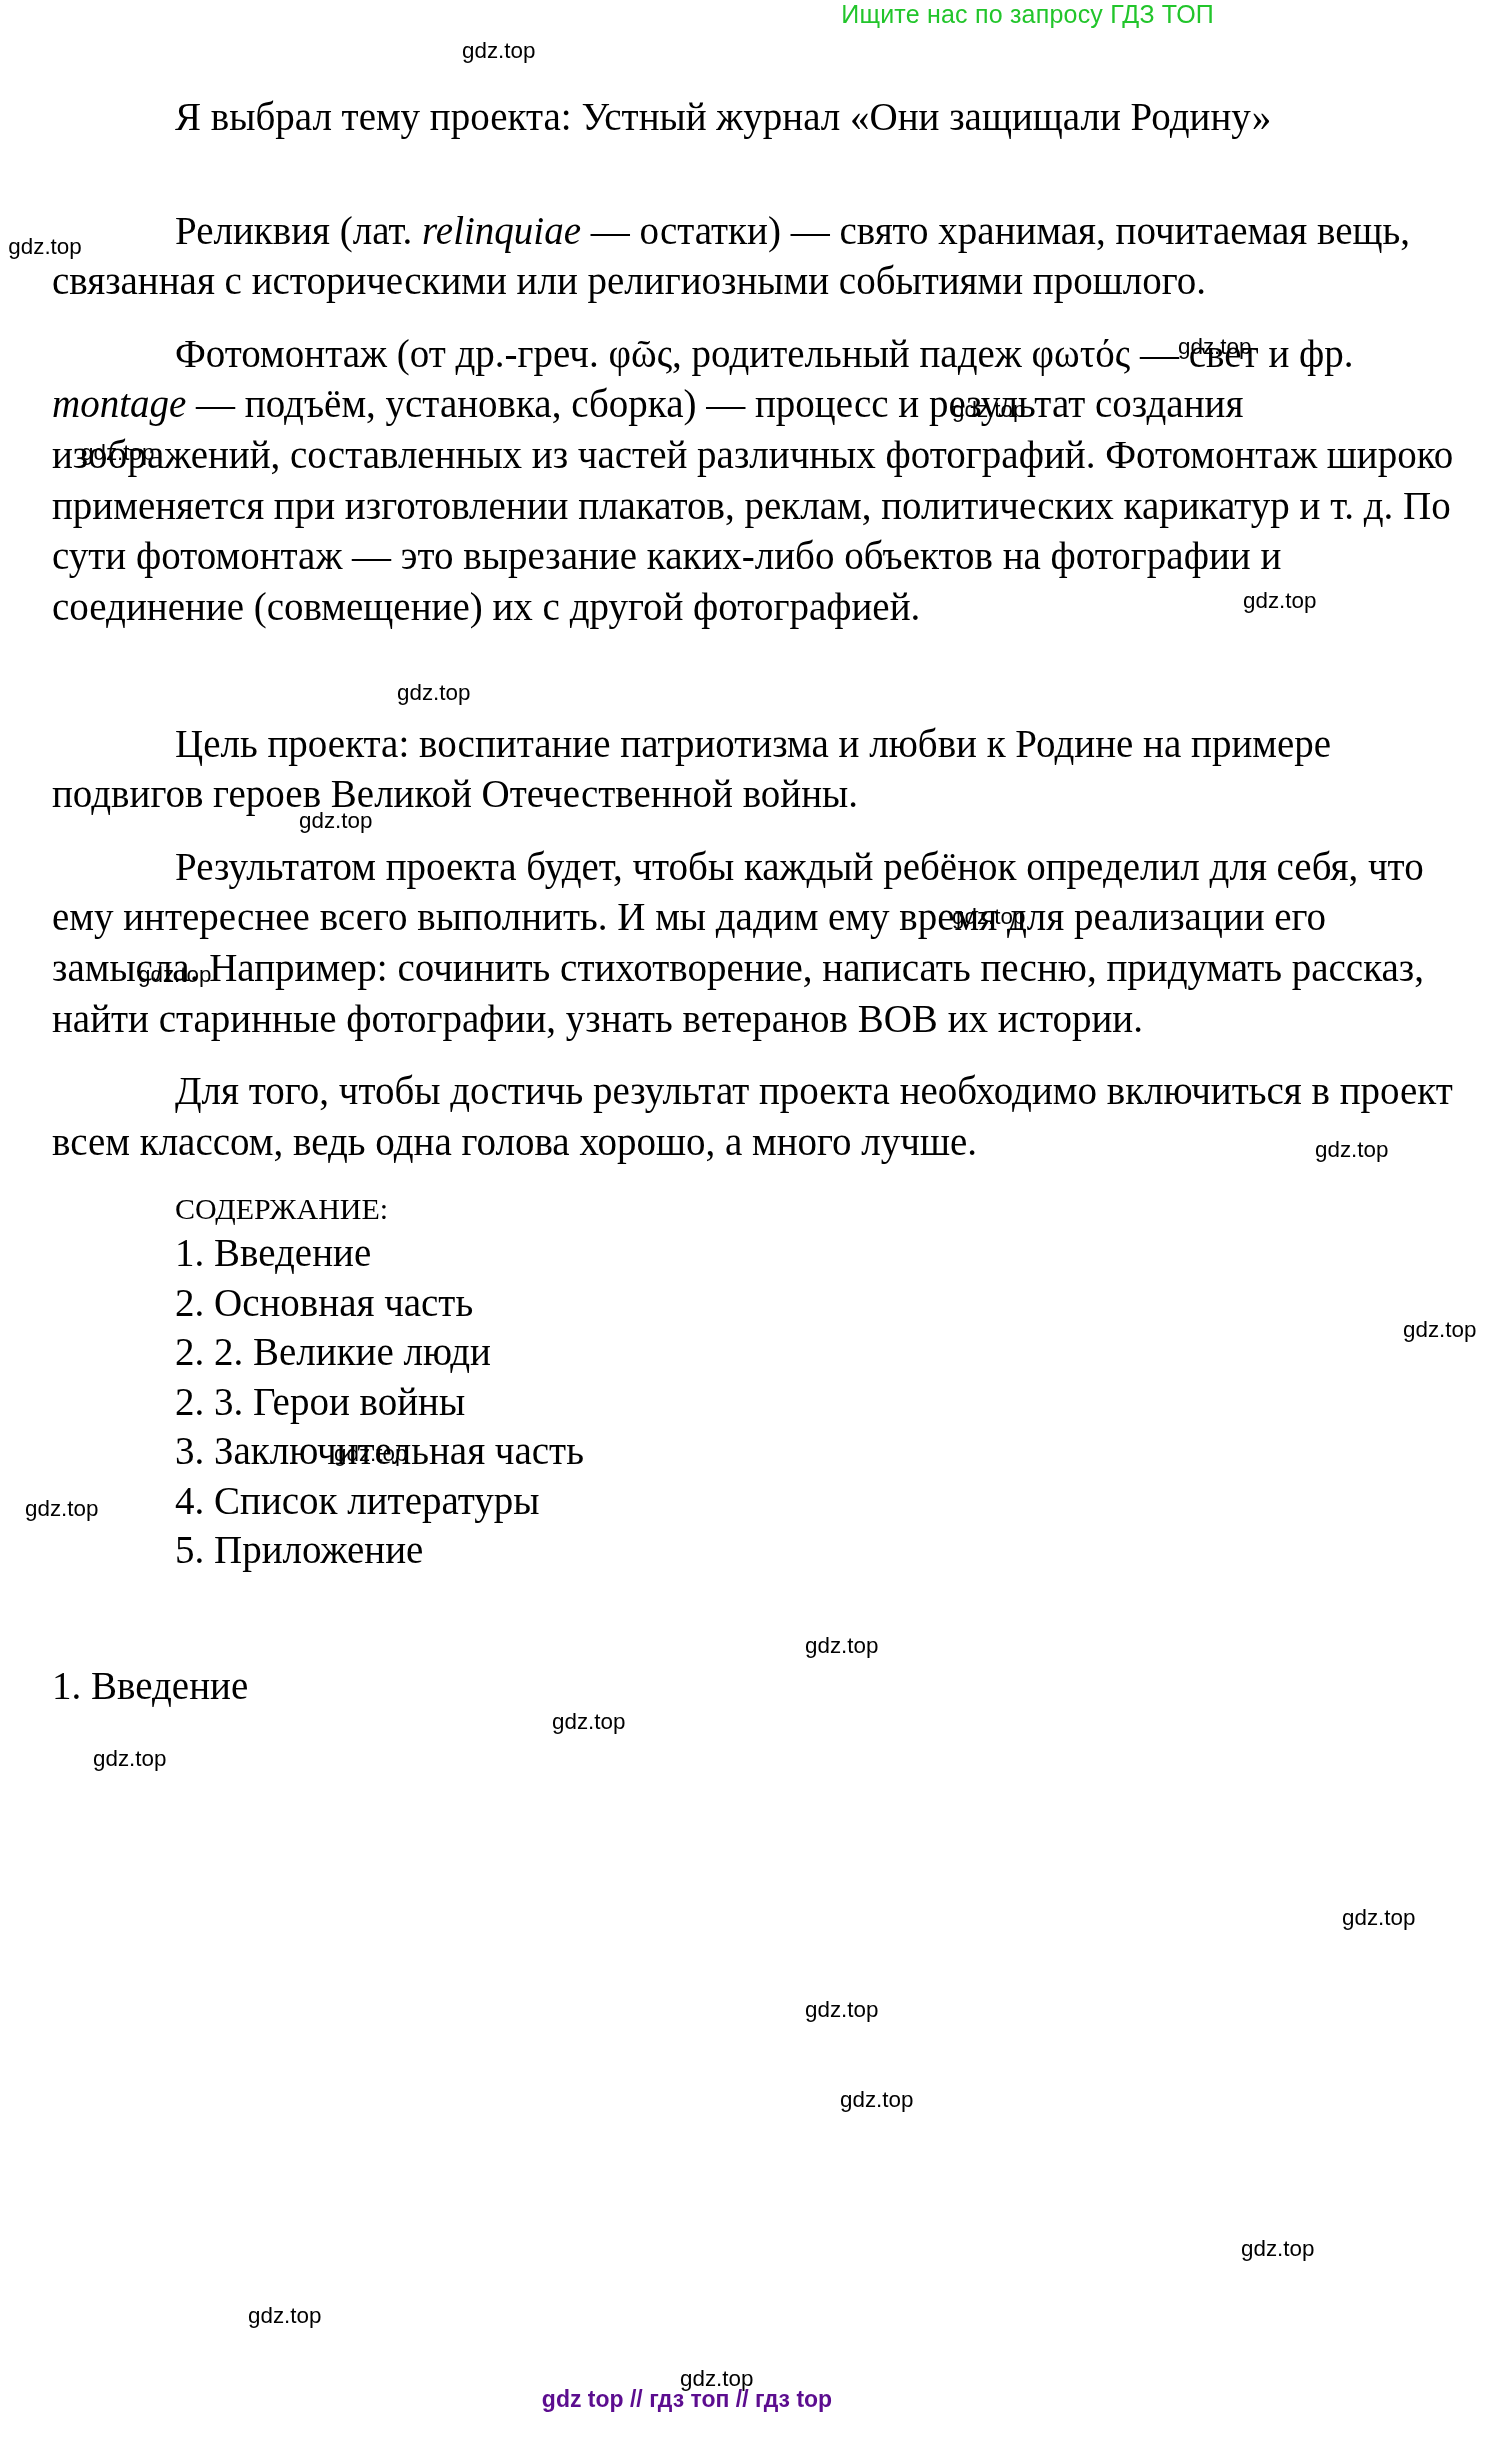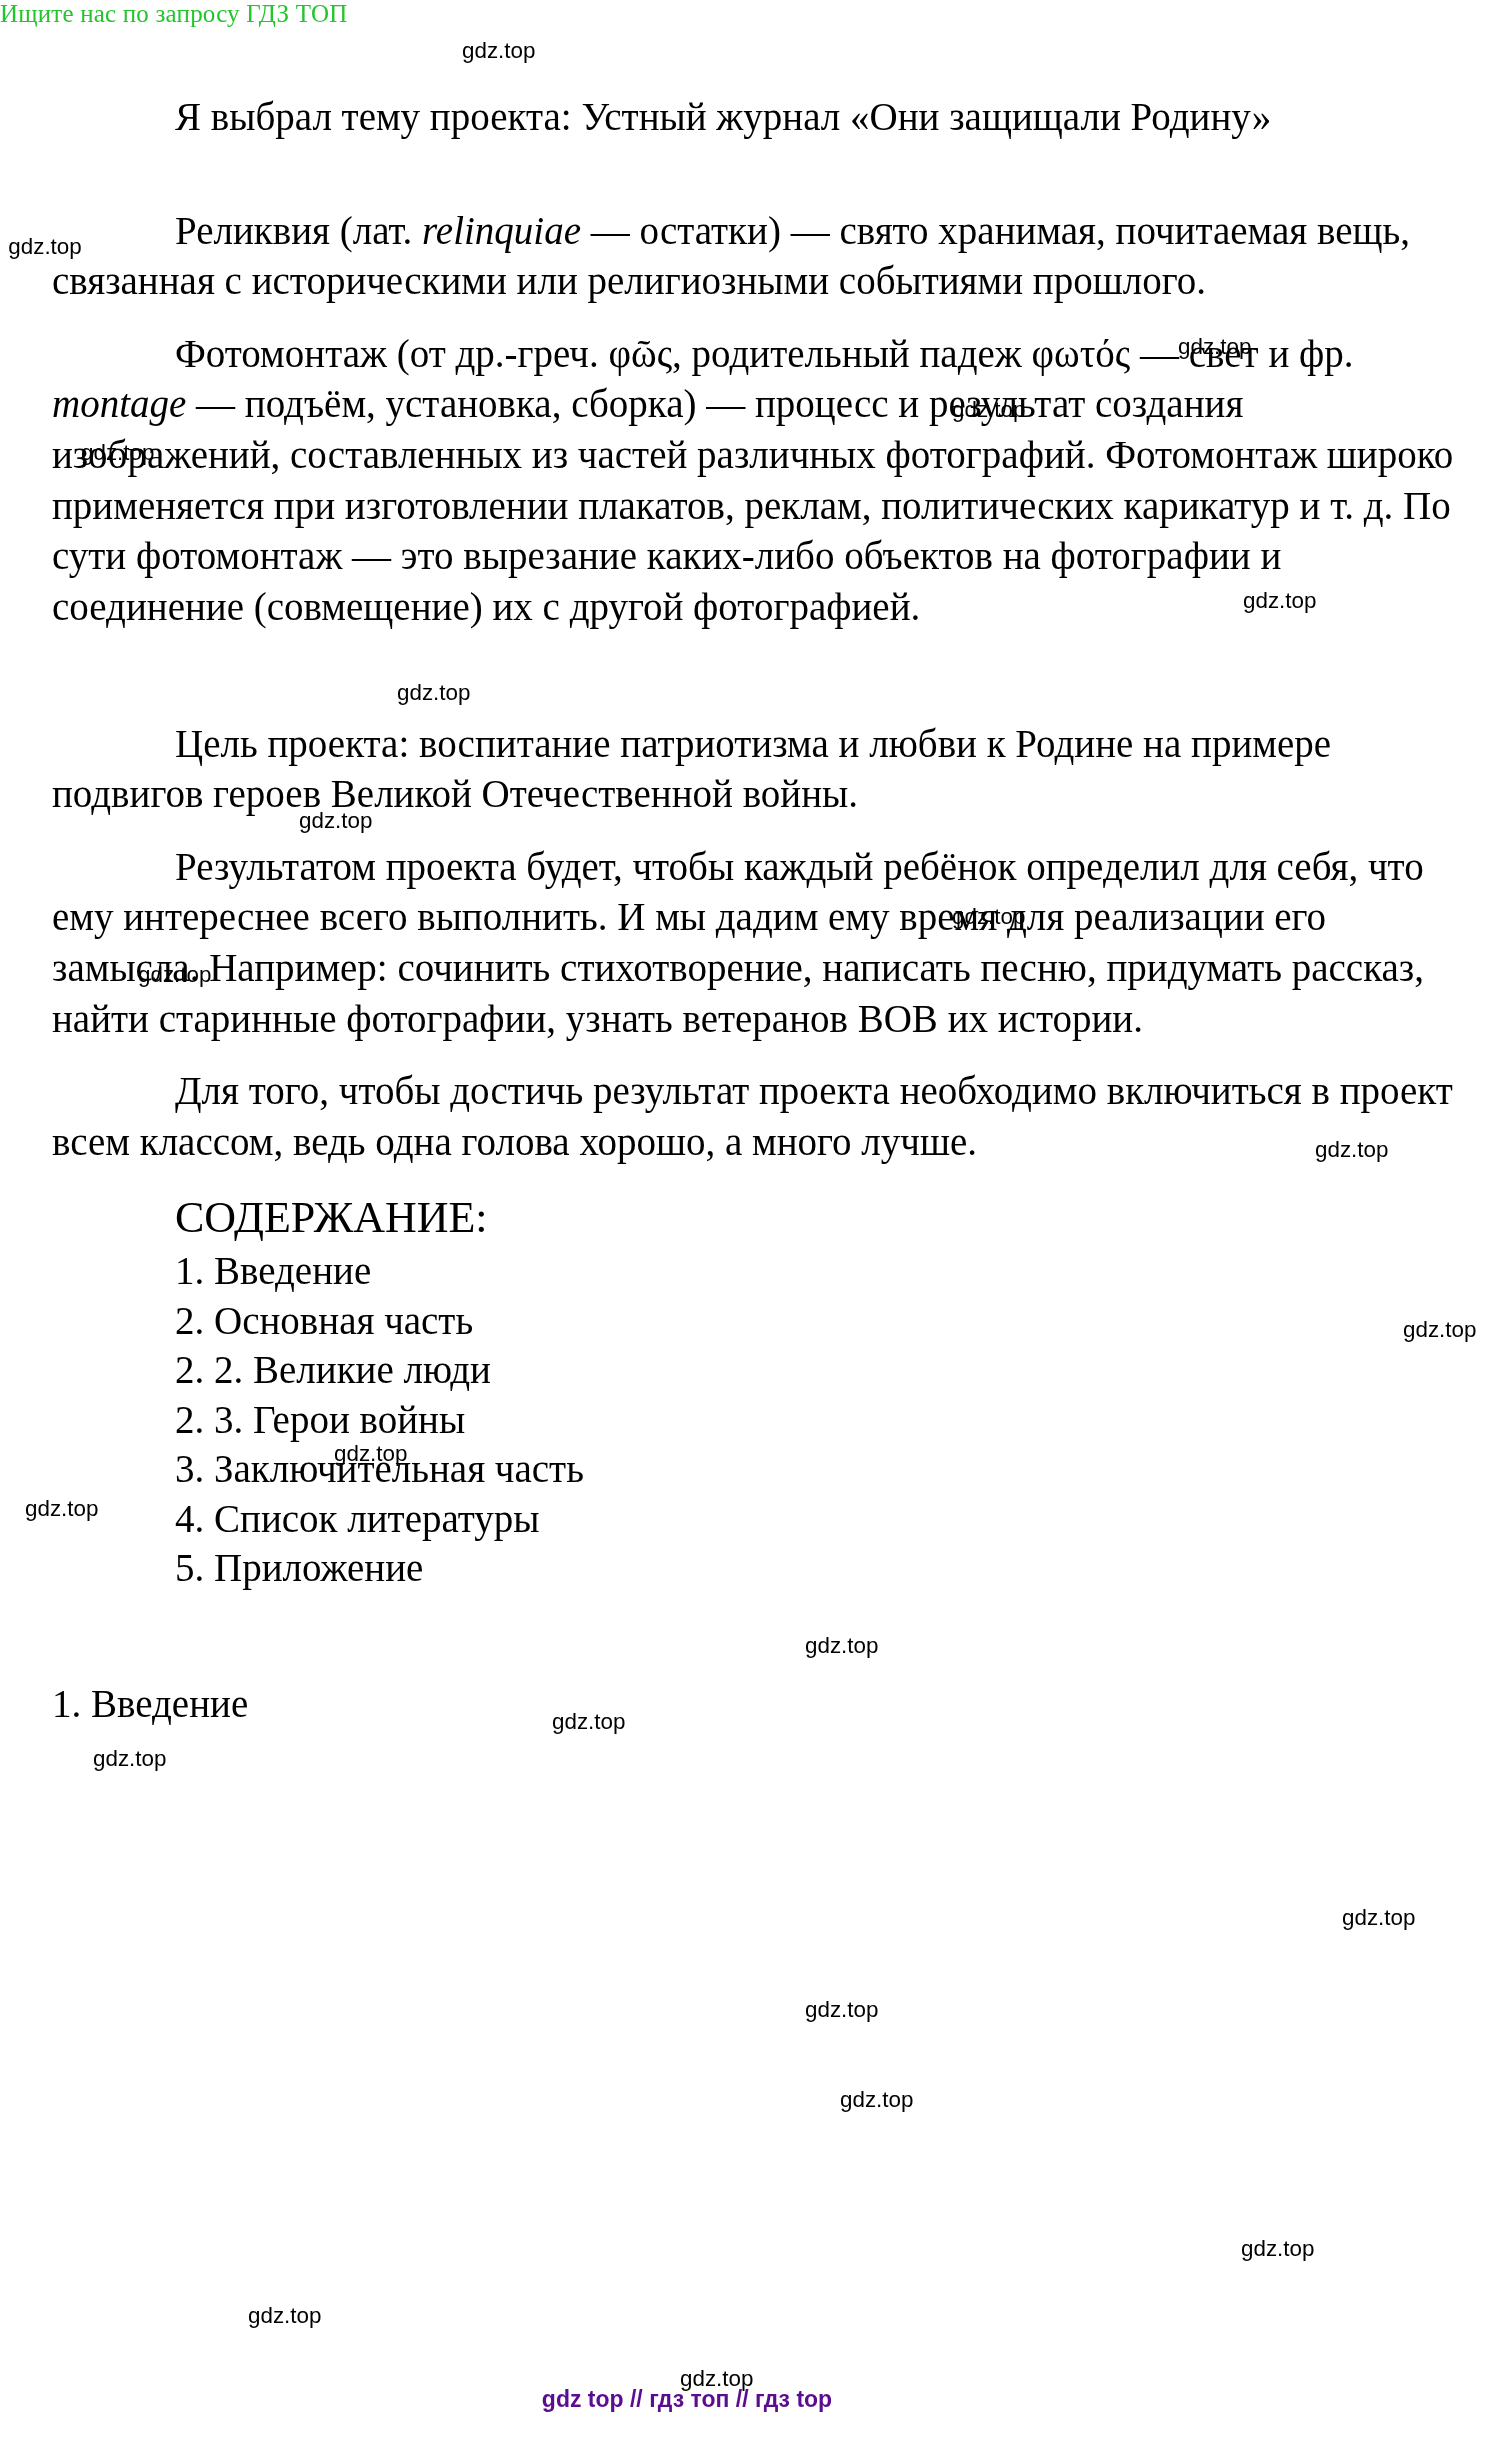--- a/index.html
+++ b/index.html
@@ -18,22 +18,22 @@
     overflow: hidden;
     background: #ffffff;
   }
 
   
   .promo-header {
     position: absolute;
     left: 0;
     top: 0;
     width: 1214px;
-    text-align: left;
-    font-family: Liberation Serif, serif;
+    text-align: right;
+    font-family: Liberation Sans, sans-serif;
     font-size: 25px;
     font-weight: 400;
     letter-spacing: 0.2px;
     white-space: nowrap;
   }
   .promo-footer {
     position: absolute;
     left: 0;
     bottom: 25px;
     width: 1374px;
@@ -60,21 +60,21 @@
     padding: 0;
   }
   .para.indent { text-indent: 123px; }
   .gap-s { height: 21.6px; }
   .gap-l { height: 63px; }
   .gap-xl { height: 86px; }
   .ital { font-style: italic; }
 
   
   .toc-head {
-    font-size: 44px;
+    font-size: 30px;
     line-height: 1.30;
     margin: 0;
     padding-left: 123px;
   }
   .toc-list {
     list-style: none;
     margin: 0;
     padding: 0 0 0 123px;
   }
   .toc-list li {

